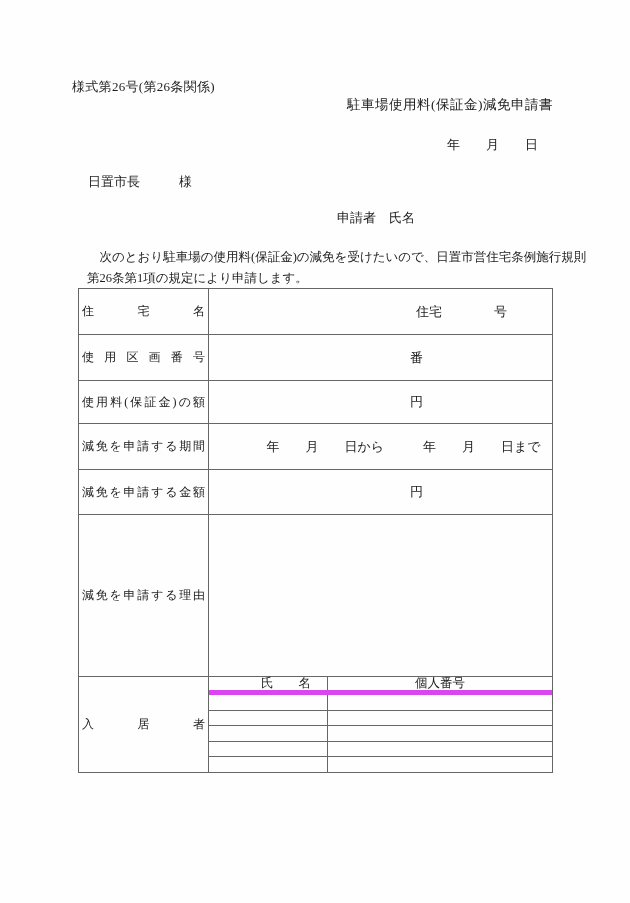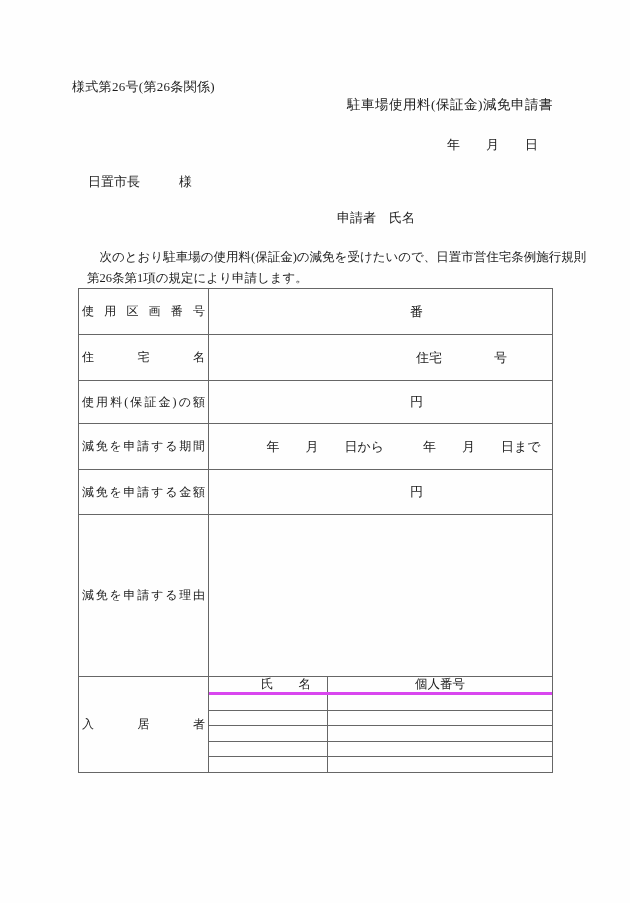--- a/index.html
+++ b/index.html
@@ -45,21 +45,21 @@
     text-align: justify; text-align-last: justify;
     text-justify: inter-character;
   }
   .t-value { flex: 1; display: flex; align-items: center; }
   .v-right  { justify-content: flex-end; padding-right: 45px; }
   .v-unit   { justify-content: center; padding-left: 72px; }
   .v-period { justify-content: center; padding-left: 46px; }
 
   
   .res-table { flex: 1; display: flex; flex-direction: column; font-size: 12.5px; }
-  .res-header { height: 18px; display: flex; border-bottom: 3px solid #d946ef; }
+  .res-header { height: 18px; display: flex; border-bottom: 5px solid #d946ef; }
   .res-header .name-col   { width: 119px; border-right: 1px solid #666; display: flex; align-items: center; justify-content: center; padding-left: 36px; }
   .res-header .number-col { flex: 1; display: flex; align-items: center; justify-content: center; }
   .res-row { flex: 1; display: flex; border-bottom: 1px solid #666; }
   .res-row.last { border-bottom: none; }
   .res-row .name-col { width: 119px; border-right: 1px solid #666; }
   .res-row .number-col { flex: 1; }
 </style>
 </head>
 <body>
 
@@ -71,33 +71,33 @@
 
 <div class="abs body-para">
   <div>　次のとおり駐車場の使用料(保証金)の減免を受けたいので、日置市営住宅条例施行規則</div>
   <div>第26条第1項の規定により申請します。</div>
 </div>
 
 <div class="form-table">
 
   <div class="t-row h46">
     <div class="t-label">
-        <span>使用区画番号</span>
+        <span>住宅名</span>
       </div>
-    <div class="t-value v-unit">
-        <span>番</span>
+    <div class="t-value v-right">
+        <span>住宅　　　　号</span>
       </div>
   </div>
 
   <div class="t-row h46">
     <div class="t-label">
-        <span>住宅名</span>
+        <span>使用区画番号</span>
       </div>
-    <div class="t-value v-right">
-        <span>住宅　　　　号</span>
+    <div class="t-value v-unit">
+        <span>番</span>
       </div>
   </div>
 
   <div class="t-row h43">
     <div class="t-label">
         <span>使用料(保証金)の額</span>
       </div>
     <div class="t-value v-unit">
         <span>円</span>
       </div>

